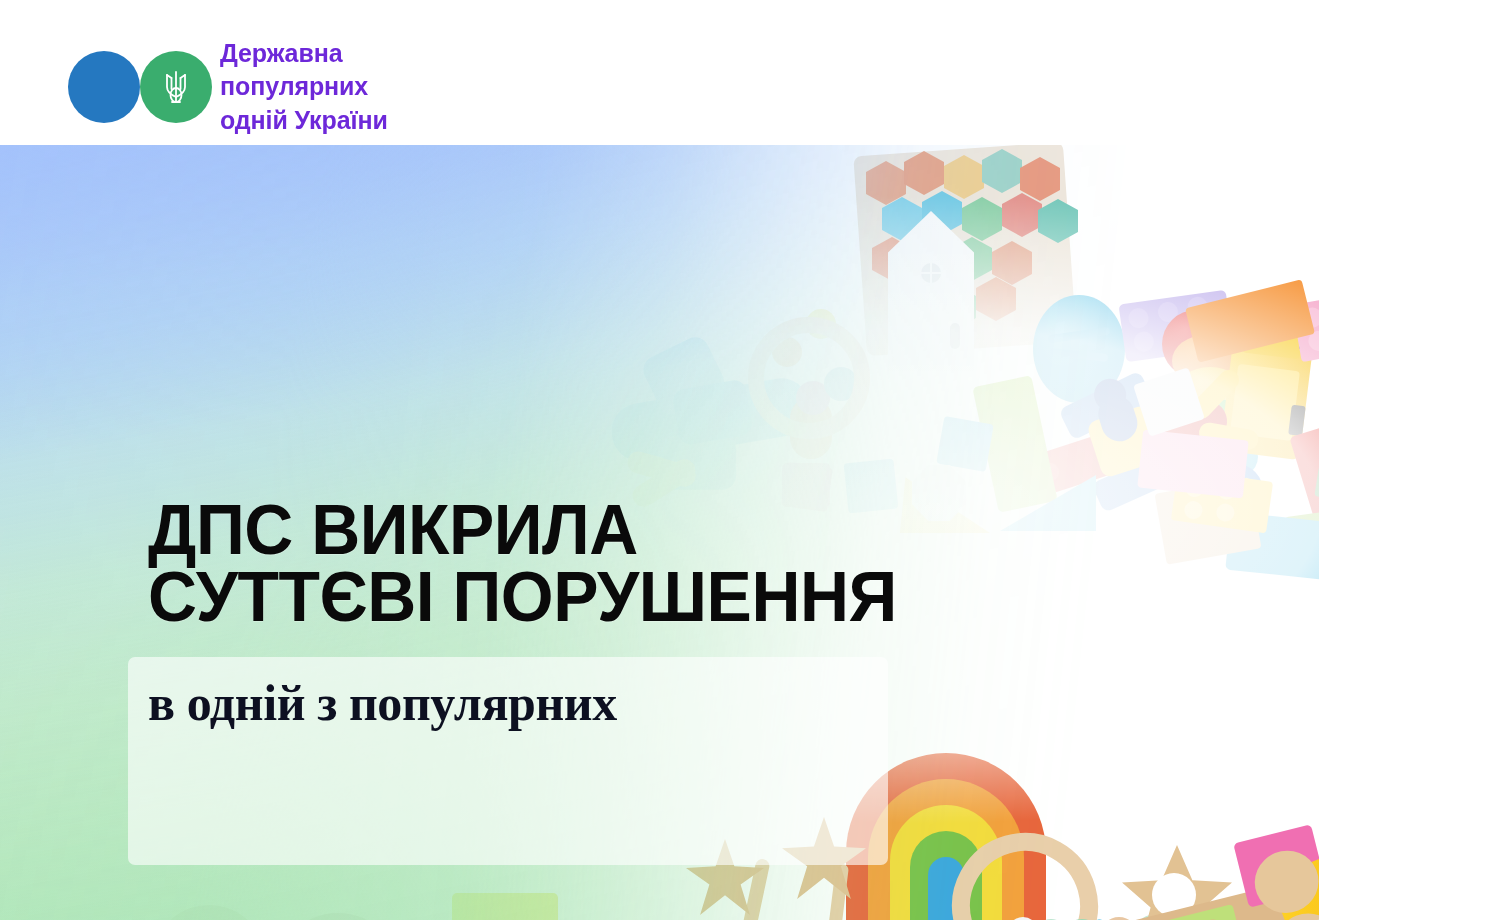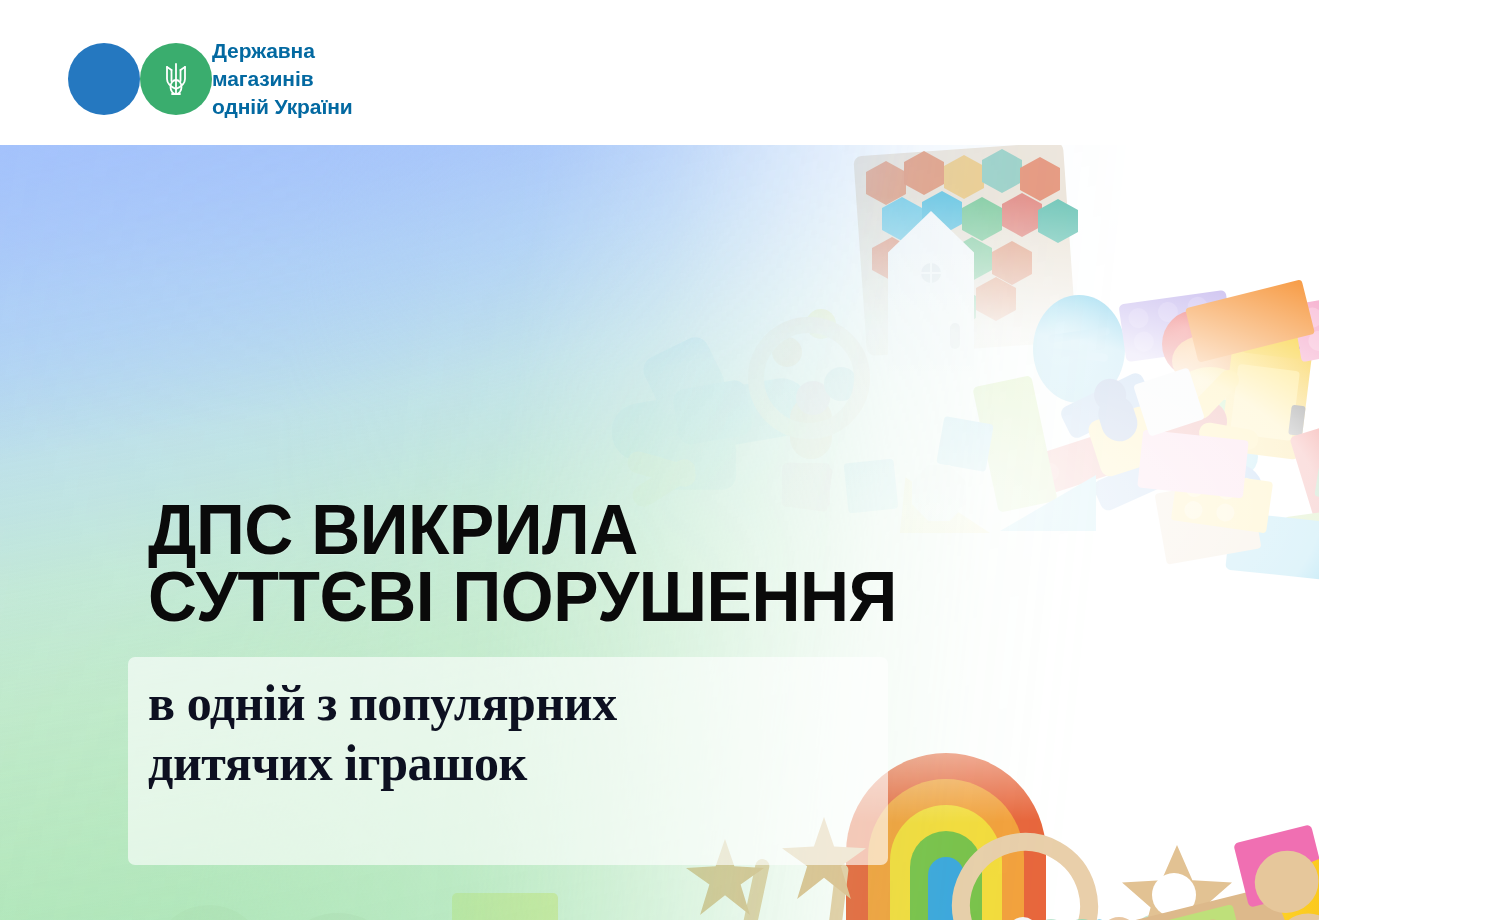--- a/index.html
+++ b/index.html
@@ -19,23 +19,23 @@
   .logo-circles{position:relative;width:130px;height:72px;flex:0 0 auto;}
   .circle-blue{
     position:absolute;left:0;top:0;width:72px;height:72px;border-radius:50%;
   }
   .circle-green{
     position:absolute;left:72px;top:0;width:72px;height:72px;border-radius:50%;
     display:flex;align-items:center;justify-content:center;
   }
   .trident{width:30px;height:40px;display:block;}
   .logo-text{
-    margin-left:14px;
-    font-size:21px;font-weight:bold;line-height:1.33;
-    color:#0369a1;letter-spacing:-0.1px;white-space:nowrap;
+    margin-left:22px;
+    font-size:25px;font-weight:bold;line-height:1.33;
+    color:#6d28d9;letter-spacing:-0.1px;white-space:nowrap;
   }
 
   
   .canvas{
     position:absolute;left:0;top:145px;width:1319px;height:775px;overflow:hidden;
     background:#fdfdfd;
   }
   .photo{position:absolute;left:0;top:0;width:1500px;height:775px;background:#ffffff;}
 
   .toy{position:absolute;}
@@ -365,21 +365,20 @@
 
     <div class="subpanel"></div>
 
     <div class="headline">
       <div>ДПС ВИКРИЛА</div>
       <div>СУТТЄВІ ПОРУШЕННЯ</div>
     </div>
 
     <div class="subtitle">
       <div>в одній з популярних</div>
-      <div>дитячих іграшок</div>
     </div>
   </div>
 
   <div class="header">
     <div class="logo">
       <div class="logo-circles">
         <div class="circle-blue" style="background: rgb(37, 120, 192);"></div>
         <div class="circle-green" style="background: rgb(58, 173, 110);">
           <svg class="trident" viewBox="0 0 30 40" fill="none" stroke="#ffffff" stroke-width="1.8" stroke-linecap="round">
             <path d="M15 5 L15 35"></path>
@@ -389,19 +388,19 @@
             <path d="M19.5 11 L19.5 22"></path>
             <path d="M6 8 L10.5 11"></path>
             <path d="M24 8 L19.5 11"></path>
             <ellipse cx="15" cy="28" rx="5.5" ry="7"></ellipse>
             <path d="M11 35 L19 35"></path>
           </svg>
         </div>
       </div>
       <div class="logo-text">
         <div>Державна</div>
-        <div>магазинів</div>
+        <div>популярних</div>
         <div>одній України</div>
       </div>
     </div>
   </div>
 
 </div>
 
 </body></html>

